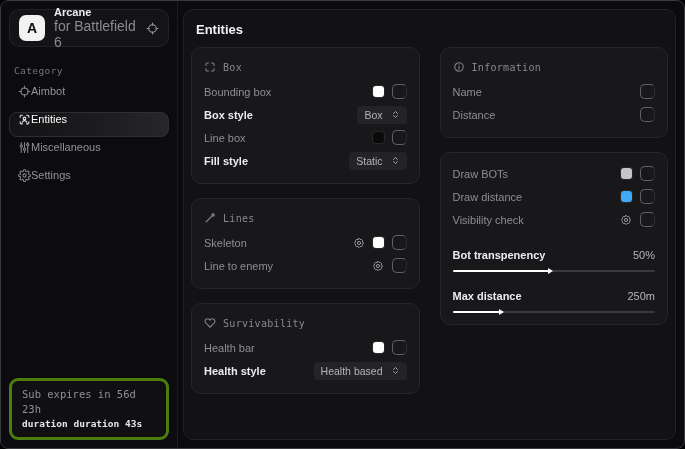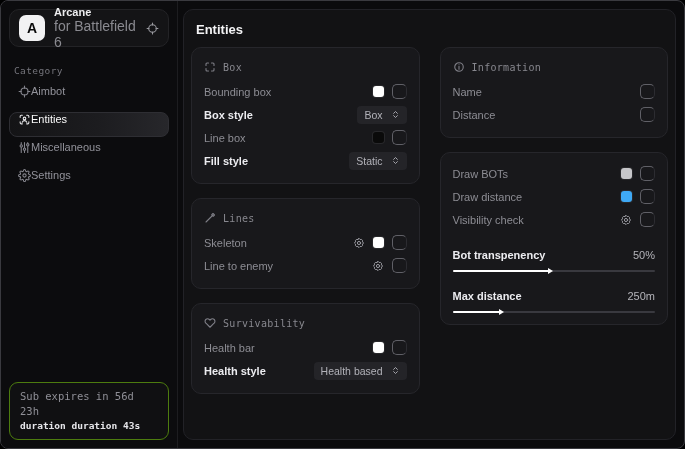--- a/index.html
+++ b/index.html
@@ -42,21 +42,21 @@
     color:#92929a;font-size:11px;cursor:default;
   }
   .nav-item .nicon{display:flex;color:#84848c;}
   .nav-item.selected{
     background:linear-gradient(90deg,#141416 0%,#1c1c1f 55%,#27272b 100%);
     border-color:#2e2e33;color:#fafafa;
   }
   .nav-item.selected .nicon{color:#e8e8ea;}
   .sidebar-footer{
     margin:8px;margin-top:auto;padding:6px 10px;
-    border:1px solid #4d7c0f;border-radius:9px;background:#101012;
+    border:3px solid #4d7c0f;border-radius:9px;background:#101012;
     font-family:"DejaVu Sans Mono",monospace;line-height:1.45;
   }
   .footer-line1{font-size:10.5px;color:#8f8f96;}
   .footer-line2{font-size:9.5px;color:#e6e6ea;font-weight:bold;}
   
   .main{
     position:absolute;left:182px;top:8px;right:8px;bottom:8px;
     background:#121214;border:1px solid #222227;border-radius:10px;
     padding:11px 5px;overflow:hidden;
   }

